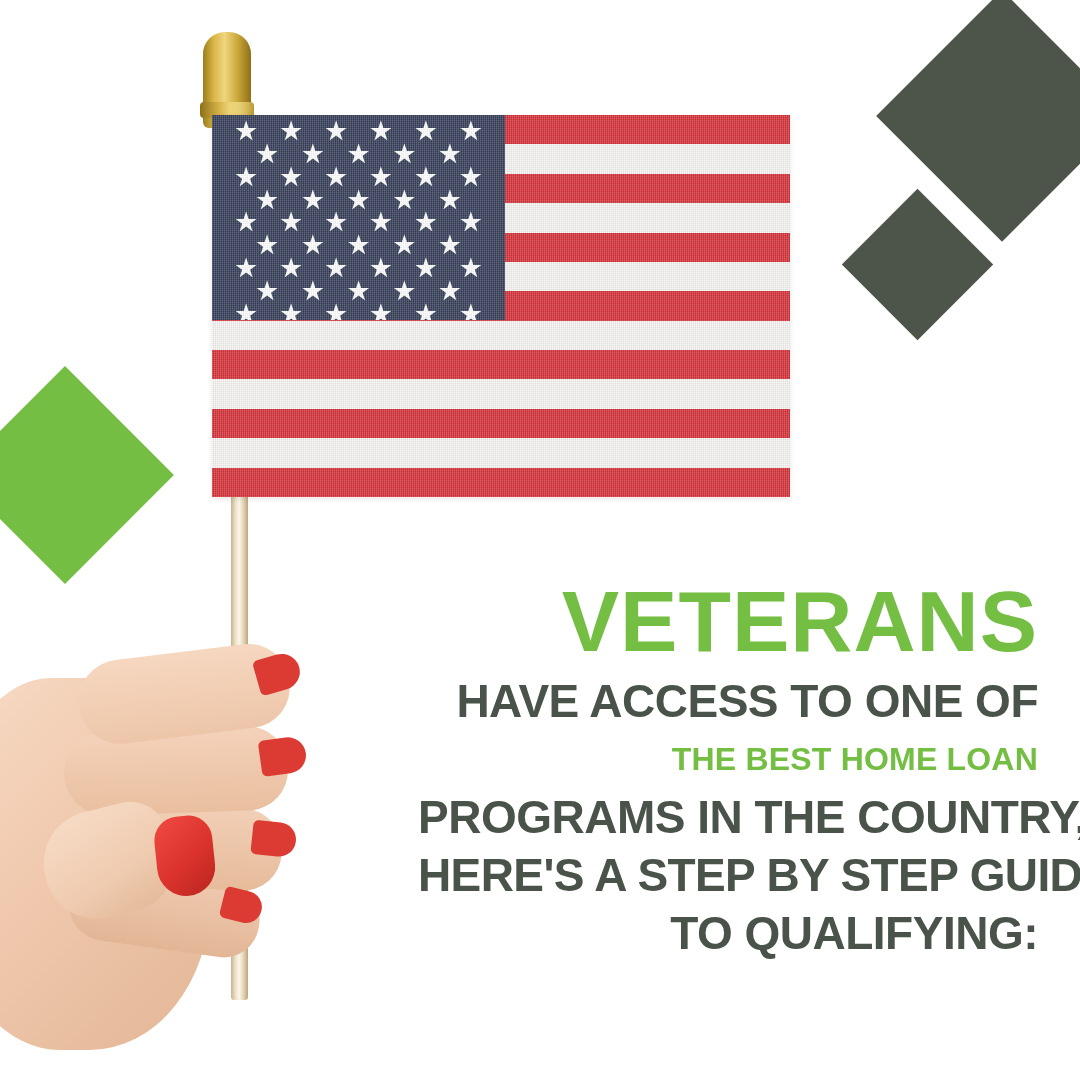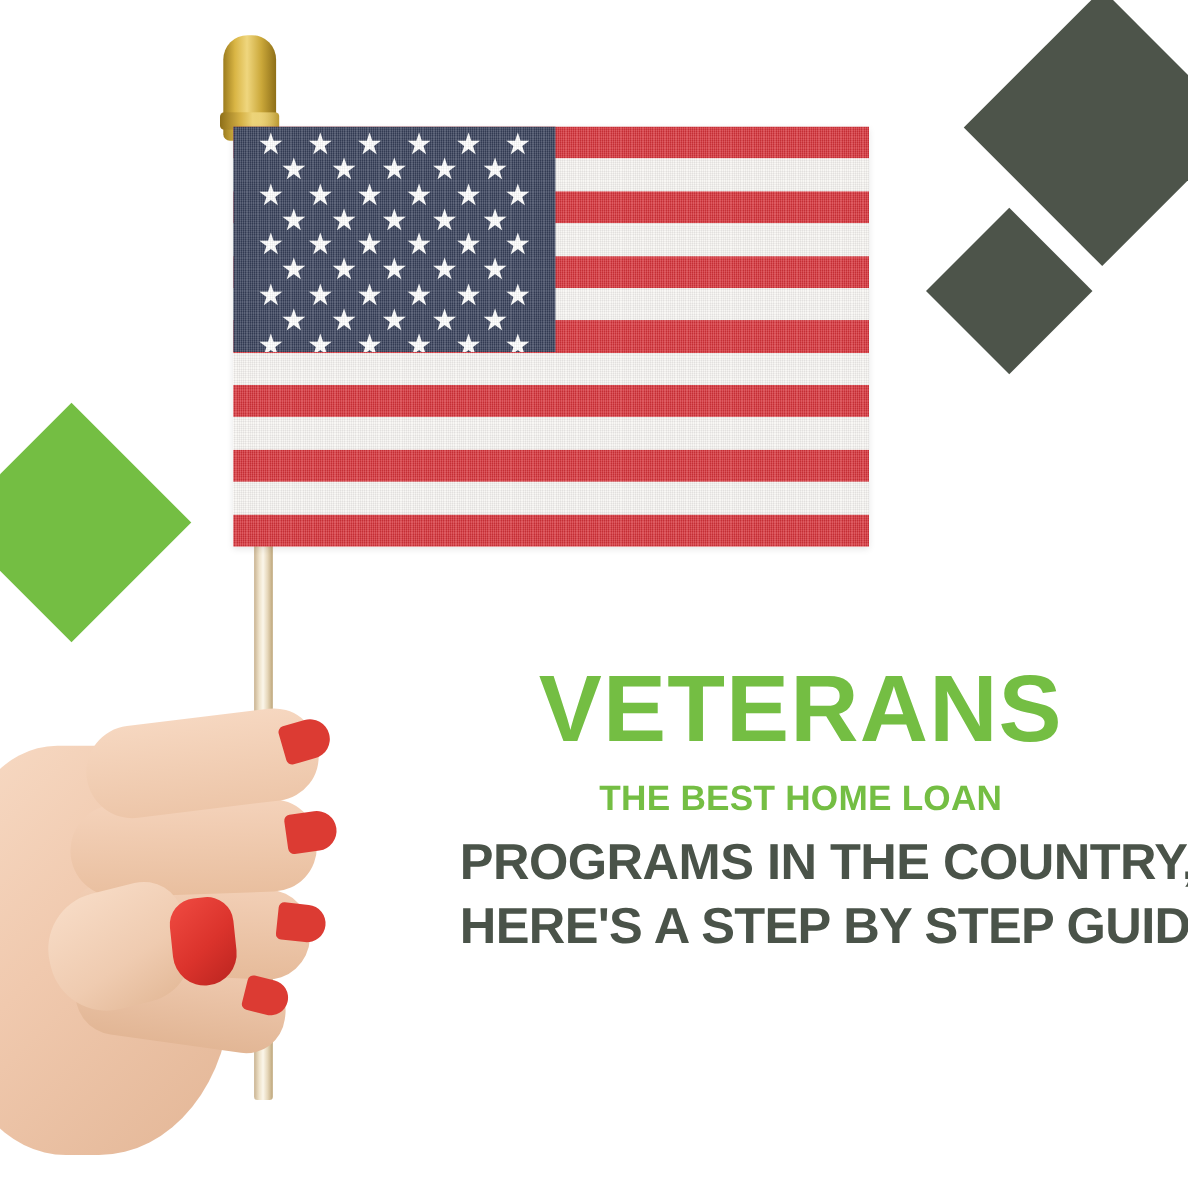--- a/index.html
+++ b/index.html
@@ -130,22 +130,22 @@
   #nail-pinky  { left:262px; top:300px; width:40px; height:32px; border-radius:6px 18px 18px 6px; transform:rotate(14deg);  }
   #nail-thumb  {
     left:196px; top:226px; width:58px; height:80px;
     border-radius:28px 28px 34px 34px;
     background:linear-gradient(140deg,#F04B42 0%,#DB332C 55%,#B9241F 100%);
     transform:rotate(-6deg);
   }
 
   
   #headline {
-    position:absolute; right:42px; top:602px;
-    width:620px; text-align:center;
+    position:absolute; right:42px; top:578px;
+    width:620px; text-align:right;
   }
   .line {
     font-weight:900;
     letter-spacing:-0.5px;
     text-transform:uppercase;
     white-space:nowrap;
     font-stretch:condensed;
   }
   #line-veterans {
     font-size:86px; line-height:86px;
@@ -271,18 +271,20 @@
       <div class="nail" id="nail-middle"></div>
       <div class="nail" id="nail-index"></div>
       <div class="skin" id="thumb"></div>
       <div class="nail" id="nail-thumb"></div>
     </div>
 
   </div>
 
   <div id="headline">
     <div class="line" id="line-veterans">VETERANS</div>
+    <div class="line" id="line-2">HAVE ACCESS TO ONE OF</div>
     <div class="line" id="line-3">THE BEST HOME LOAN</div>
     <div class="line" id="line-4">PROGRAMS IN THE COUNTRY,</div>
     <div class="line" id="line-5">HERE'S A STEP BY STEP GUIDE</div>
+    <div class="line" id="line-6">TO QUALIFYING:</div>
   </div>
 
 </div>
 
 </body></html>

